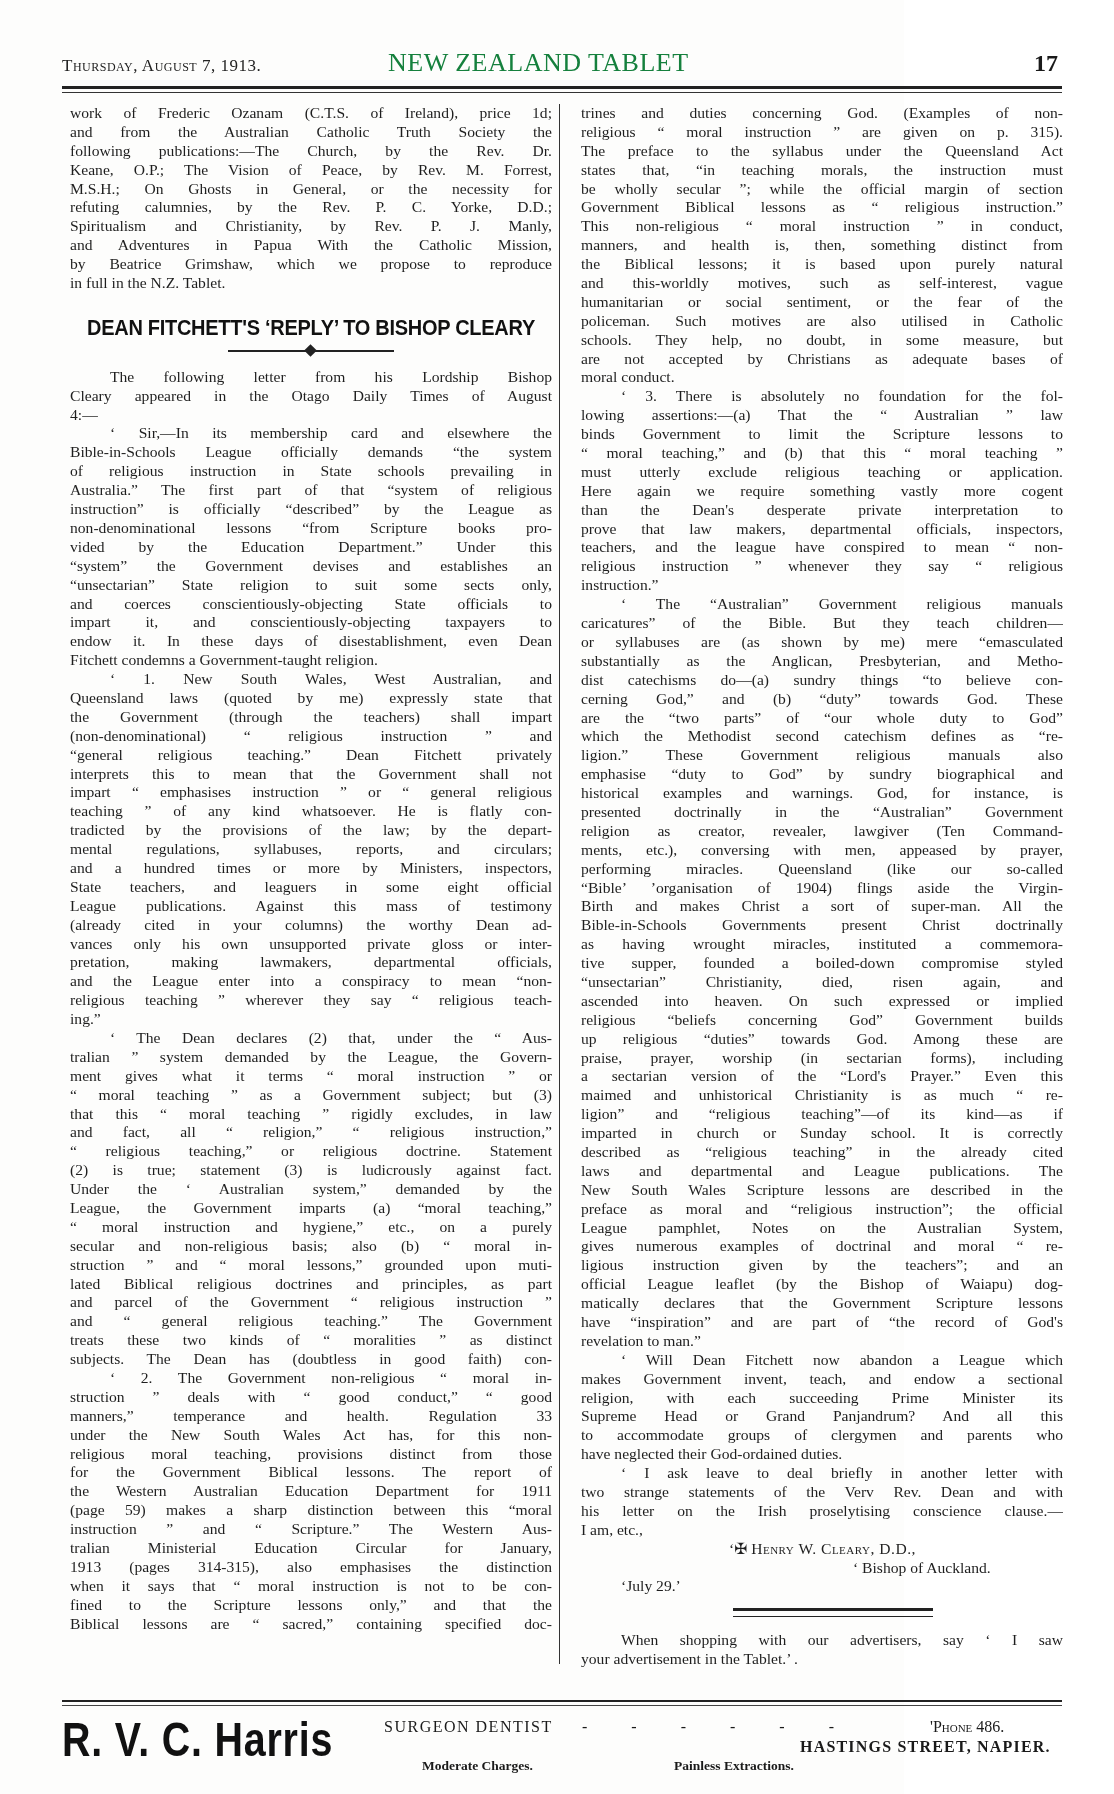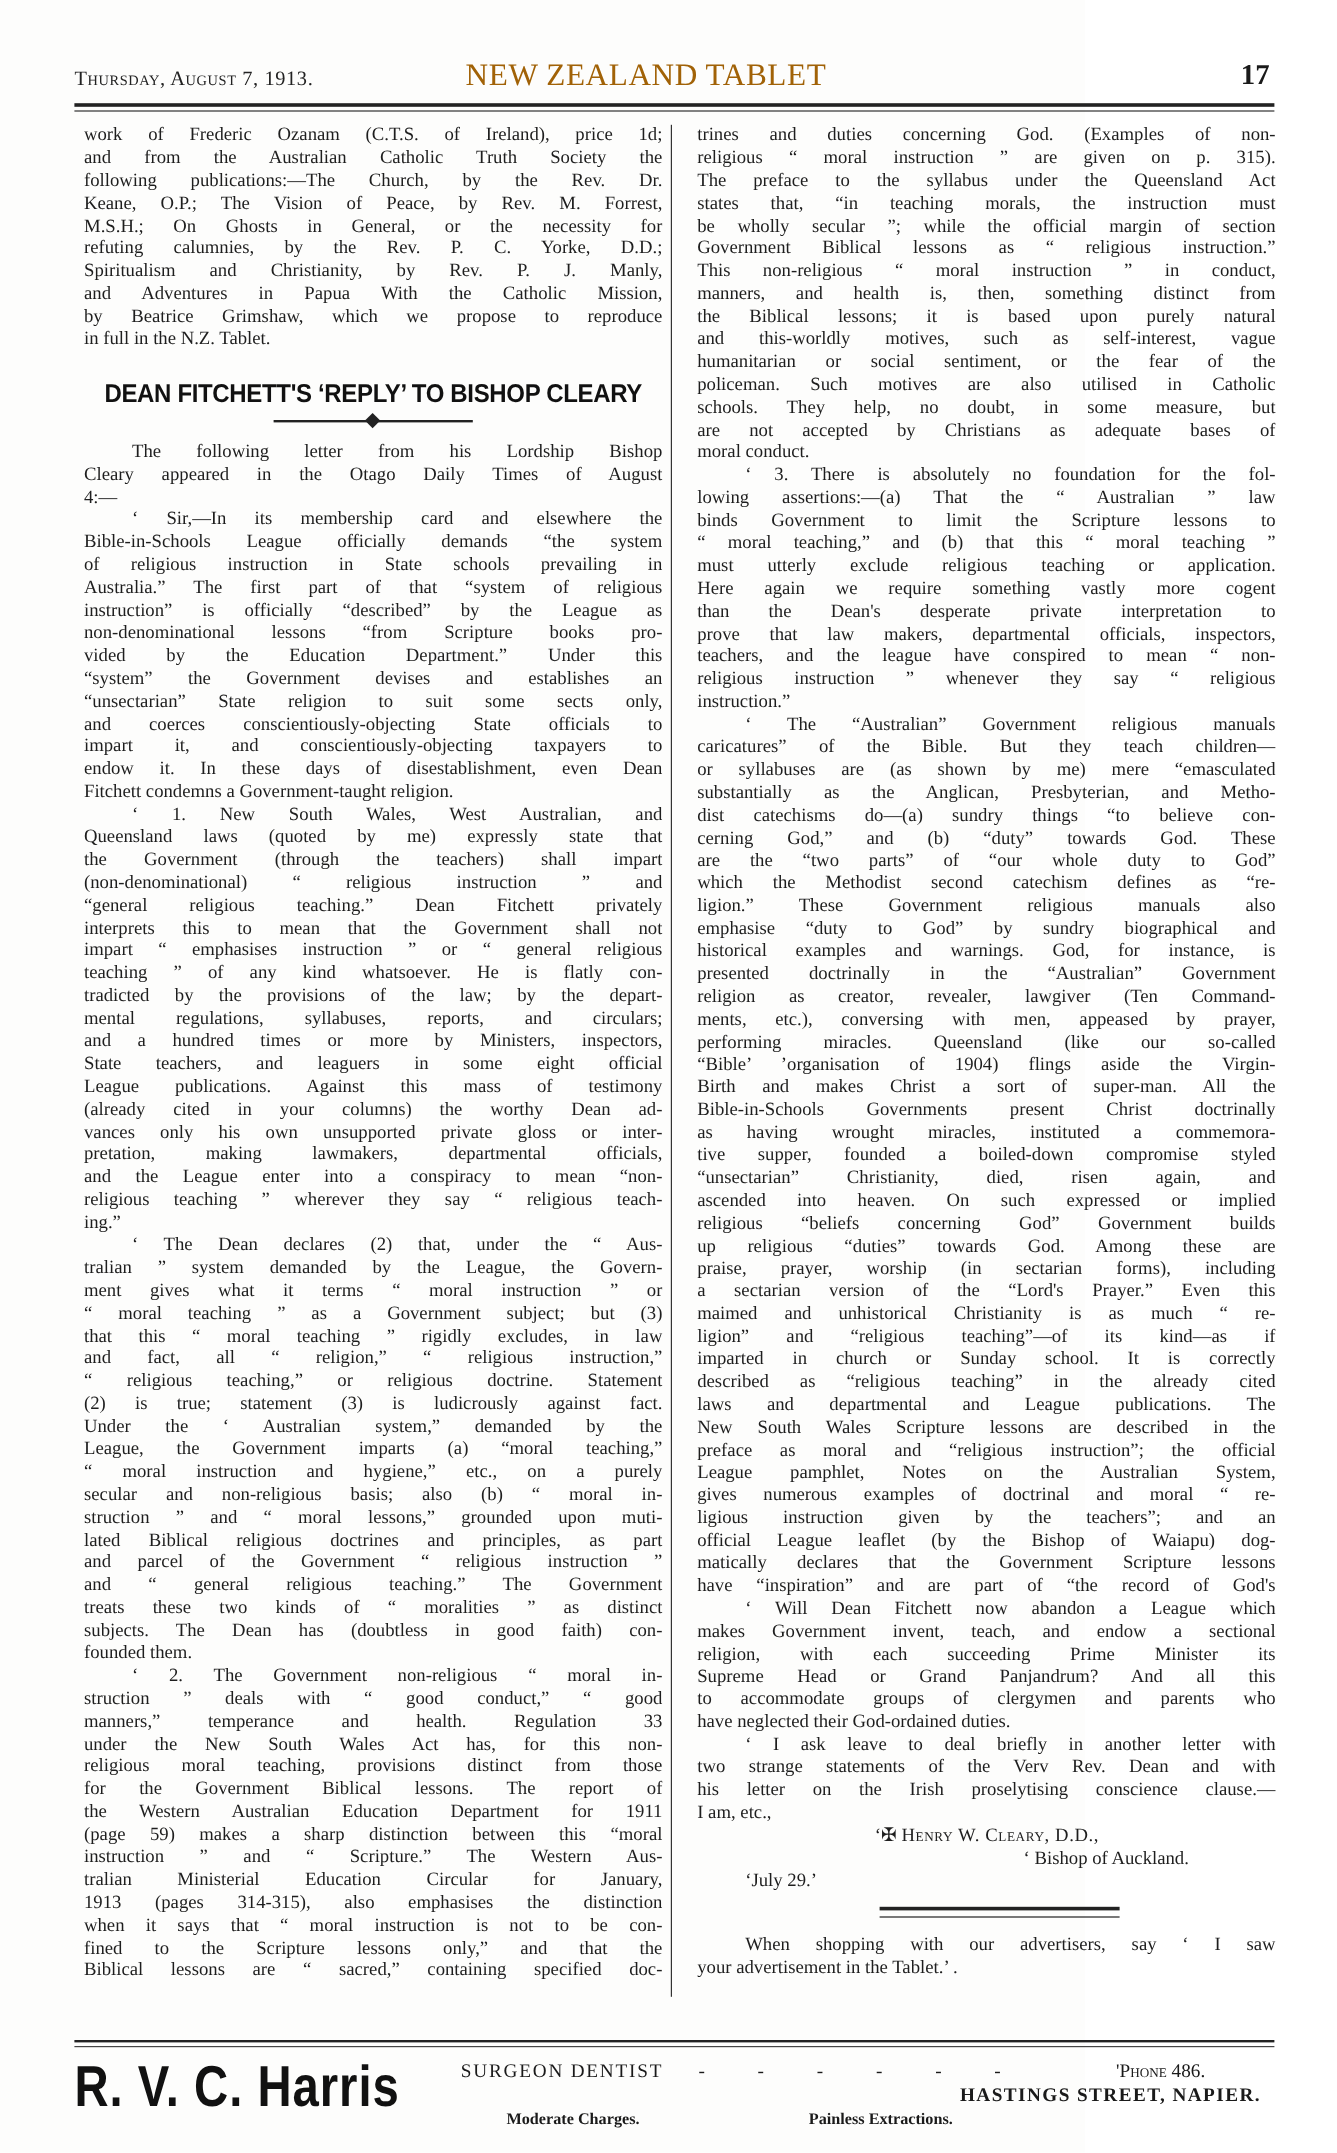--- a/index.html
+++ b/index.html
@@ -1,21 +1,21 @@
 <!DOCTYPE html>
 <html><head>
 <meta charset="utf-8">
 <style>
   html, body { margin: 0; padding: 0; background: #ffffff; }
   body { width: 1114px; height: 1794px; position: relative; overflow: hidden; color: #1a1a1a; font-family: "DejaVu Serif", serif; }
   .page { position: absolute; left: 0; top: 0; width: 904px; height: 1794px; background: #fdfdfc; }
 
   .masthead { position: absolute; left: 62px; top: 46px; width: 1000px; height: 40px; }
   .mh-date { position: absolute; left: 0; top: 10px; font-family: "Liberation Serif", serif; font-size: 17px; font-variant: small-caps; letter-spacing: 0.5px; color: #222; }
-  .mh-title { position: absolute; left: 326px; top: 2px; font-family: "Liberation Serif", serif; font-size: 26px; letter-spacing: 0.5px; color: #a16207; }
+  .mh-title { position: absolute; left: 326px; top: 2px; font-family: "Liberation Serif", serif; font-size: 26px; letter-spacing: 0.5px; color: #15803d; }
   .mh-page { position: absolute; right: 4px; top: 4px; font-family: "Liberation Serif", serif; font-size: 24px; font-weight: bold; }
   .rule-thick { position: absolute; left: 62px; width: 1000px; height: 3px; background: #222; }
   .rule-thin { position: absolute; left: 62px; width: 1000px; height: 1px; background: #333; }
 
   .col { position: absolute; top: 104px; width: 482px; font-family: "Liberation Serif", serif; font-size: 15.6px; line-height: 18.9px; color: #1e1e1e; }
   .col-left { left: 70px; }
   .col-right { left: 581px; width: 482px; }
   .line { display: block; white-space: nowrap; text-align: justify; text-align-last: justify; height: 18.9px; overflow: hidden; }
   .line.last { text-align-last: left; }
   .line.indent { padding-left: 40px; }
@@ -118,21 +118,20 @@
         <span class="line">Under the ‘ Australian system,” demanded by the</span>
         <span class="line">League, the Government imparts (a) “moral teaching,”</span>
         <span class="line">“ moral instruction and hygiene,” etc., on a purely</span>
         <span class="line">secular and non-religious basis; also (b) “ moral in-</span>
         <span class="line">struction ” and “ moral lessons,” grounded upon muti-</span>
         <span class="line">lated Biblical religious doctrines and principles, as part</span>
         <span class="line">and parcel of the Government “ religious instruction ”</span>
         <span class="line">and “ general religious teaching.” The Government</span>
         <span class="line">treats these two kinds of “ moralities ” as distinct</span>
         <span class="line">subjects. The Dean has (doubtless in good faith) con-</span>
-        <span class="line last">founded them.</span>
         <span class="line indent">‘ 2. The Government non-religious “ moral in-</span>
         <span class="line">struction ” deals with “ good conduct,” “ good</span>
         <span class="line">manners,” temperance and health. Regulation 33</span>
         <span class="line">under the New South Wales Act has, for this non-</span>
         <span class="line">religious moral teaching, provisions distinct from those</span>
         <span class="line">for the Government Biblical lessons. The report of</span>
         <span class="line">the Western Australian Education Department for 1911</span>
         <span class="line">(page 59) makes a sharp distinction between this “moral</span>
         <span class="line">instruction ” and “ Scripture.” The Western Aus-</span>
         <span class="line">tralian Ministerial Education Circular for January,</span>
@@ -205,20 +204,21 @@
         <span class="line">described as “religious teaching” in the already cited</span>
         <span class="line">laws and departmental and League publications. The</span>
         <span class="line">New South Wales Scripture lessons are described in the</span>
         <span class="line">preface as moral and “religious instruction”; the official</span>
         <span class="line">League pamphlet, Notes on the Australian System,</span>
         <span class="line">gives numerous examples of doctrinal and moral “ re-</span>
         <span class="line">ligious instruction given by the teachers”; and an</span>
         <span class="line">official League leaflet (by the Bishop of Waiapu) dog-</span>
         <span class="line">matically declares that the Government Scripture lessons</span>
         <span class="line">have “inspiration” and are part of “the record of God's</span>
+        <span class="line last">revelation to man.”</span>
         <span class="line indent">‘ Will Dean Fitchett now abandon a League which</span>
         <span class="line">makes Government invent, teach, and endow a sectional</span>
         <span class="line">religion, with each succeeding Prime Minister its</span>
         <span class="line">Supreme Head or Grand Panjandrum? And all this</span>
         <span class="line">to accommodate groups of clergymen and parents who</span>
         <span class="line last">have neglected their God-ordained duties.</span>
         <span class="line indent">‘ I ask leave to deal briefly in another letter with</span>
         <span class="line">two strange statements of the Verv Rev. Dean and with</span>
         <span class="line">his letter on the Irish proselytising conscience clause.—</span>
         <span class="line last">I am, etc.,</span>

